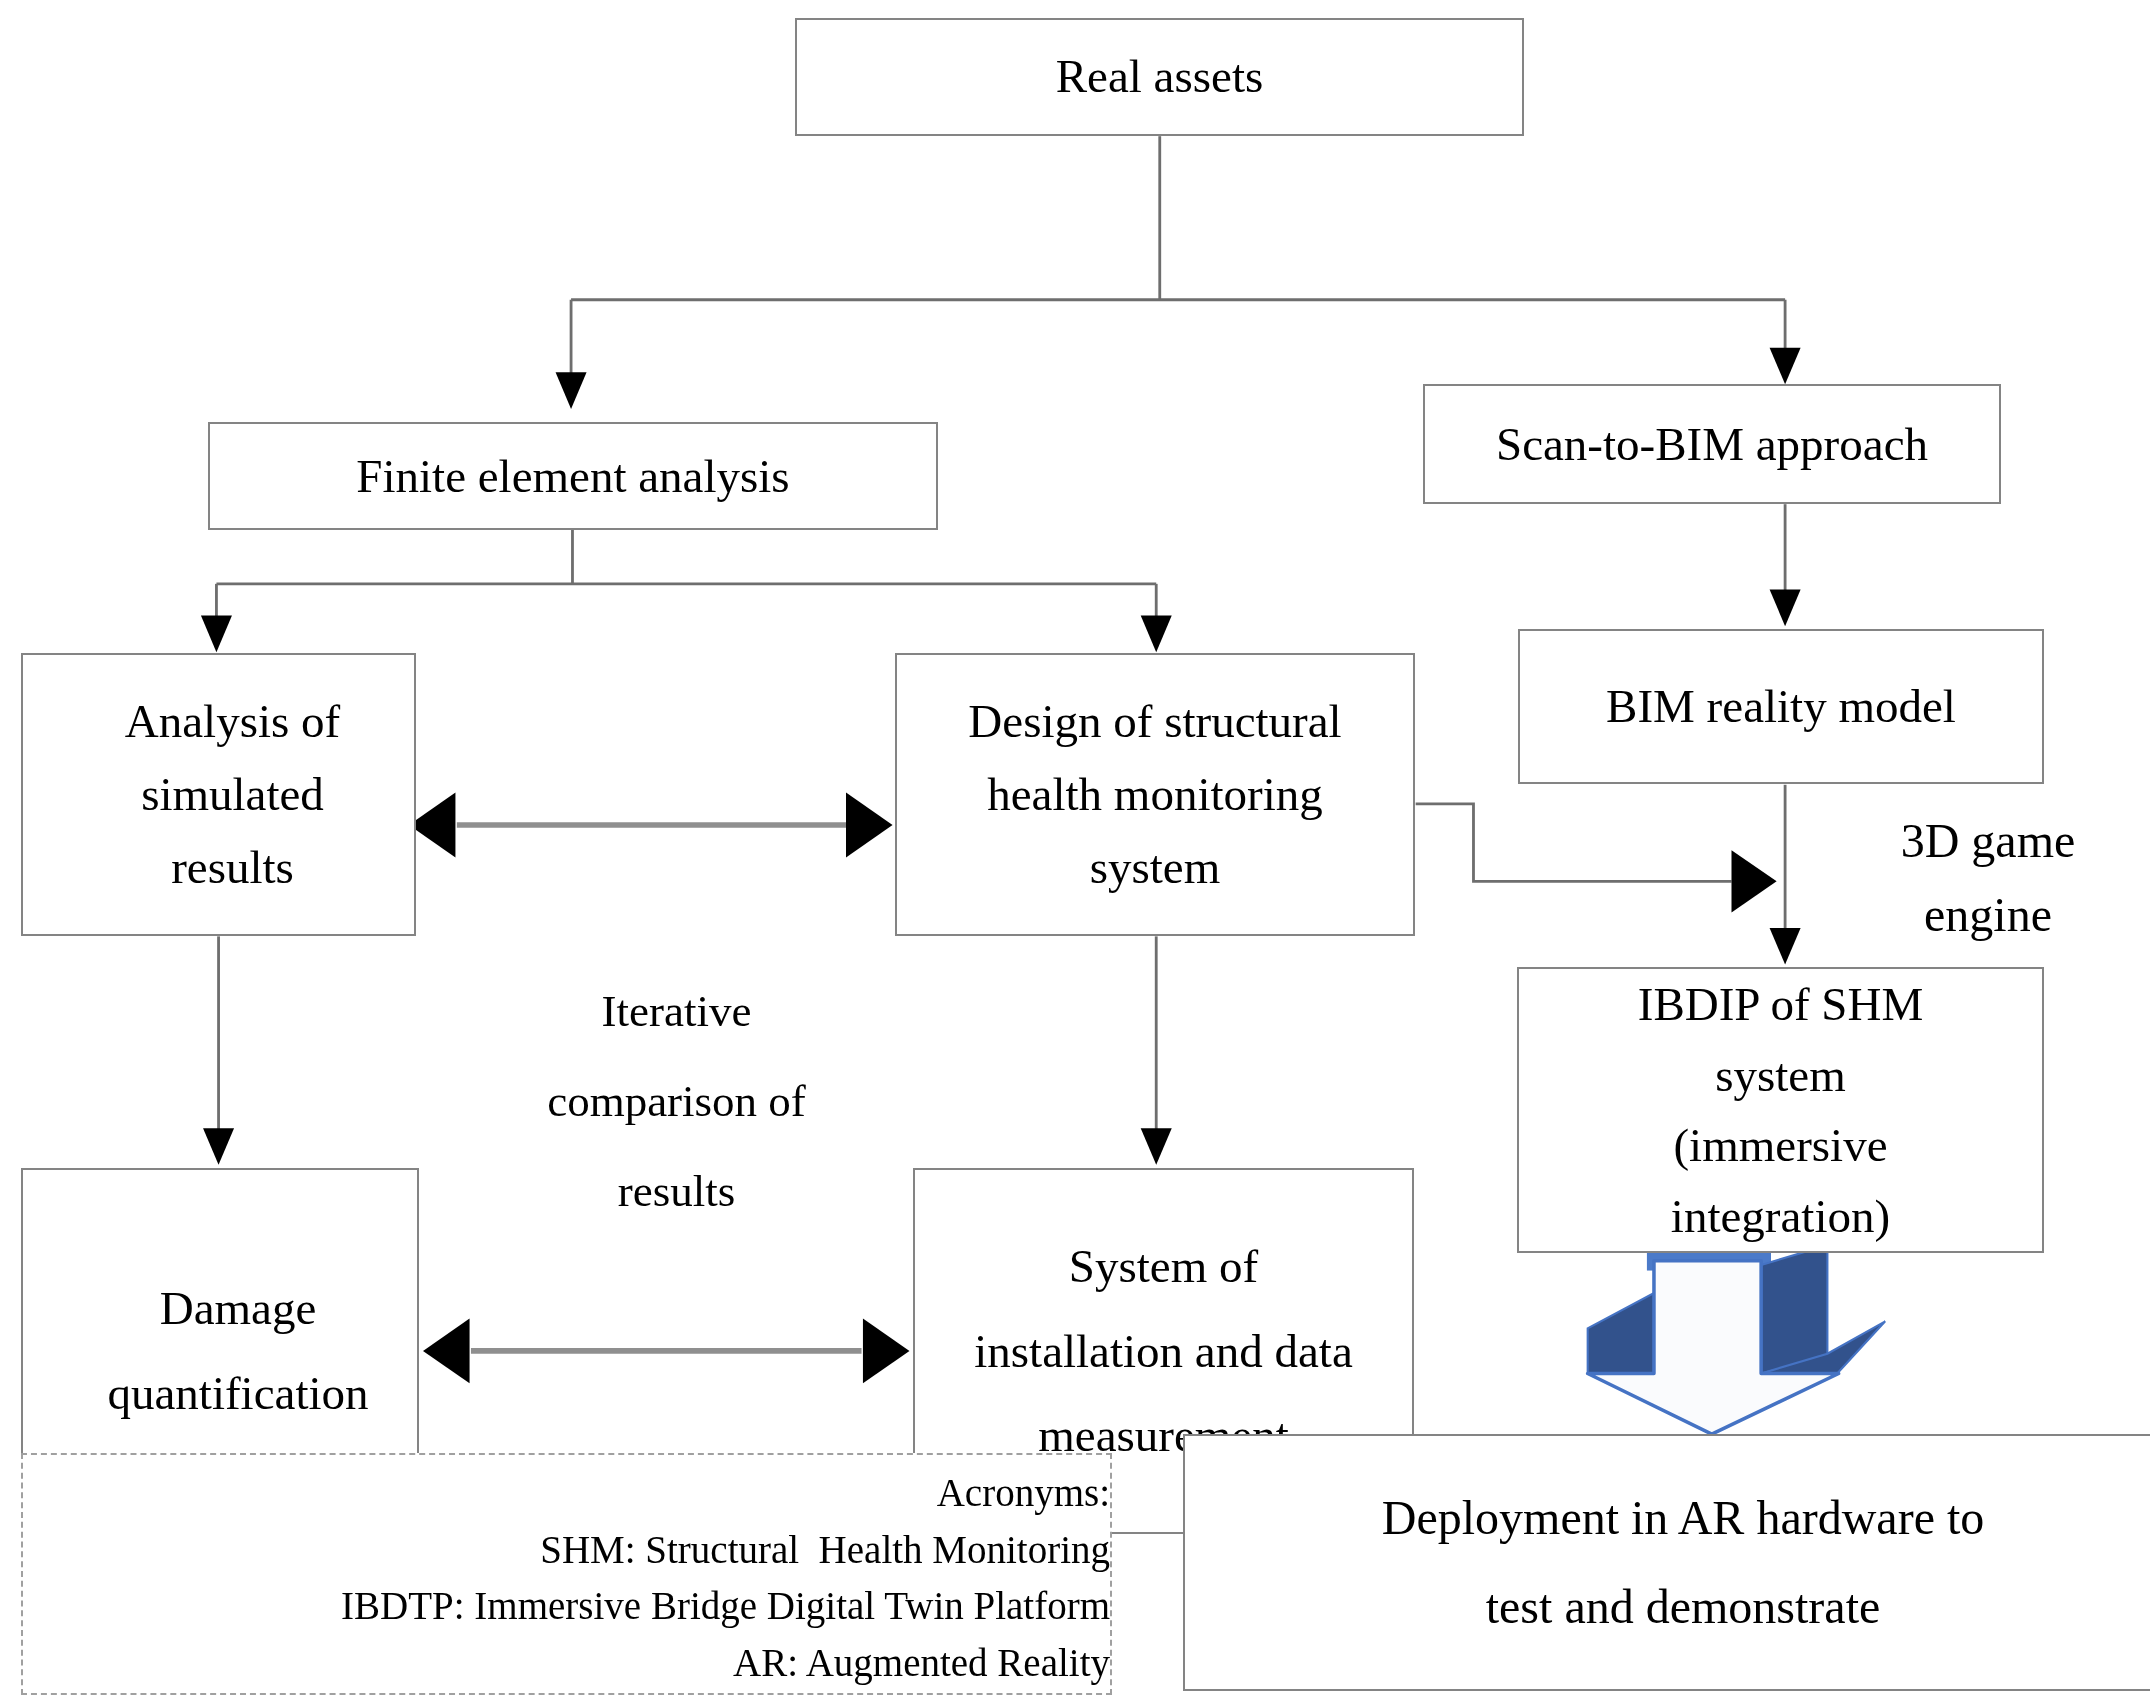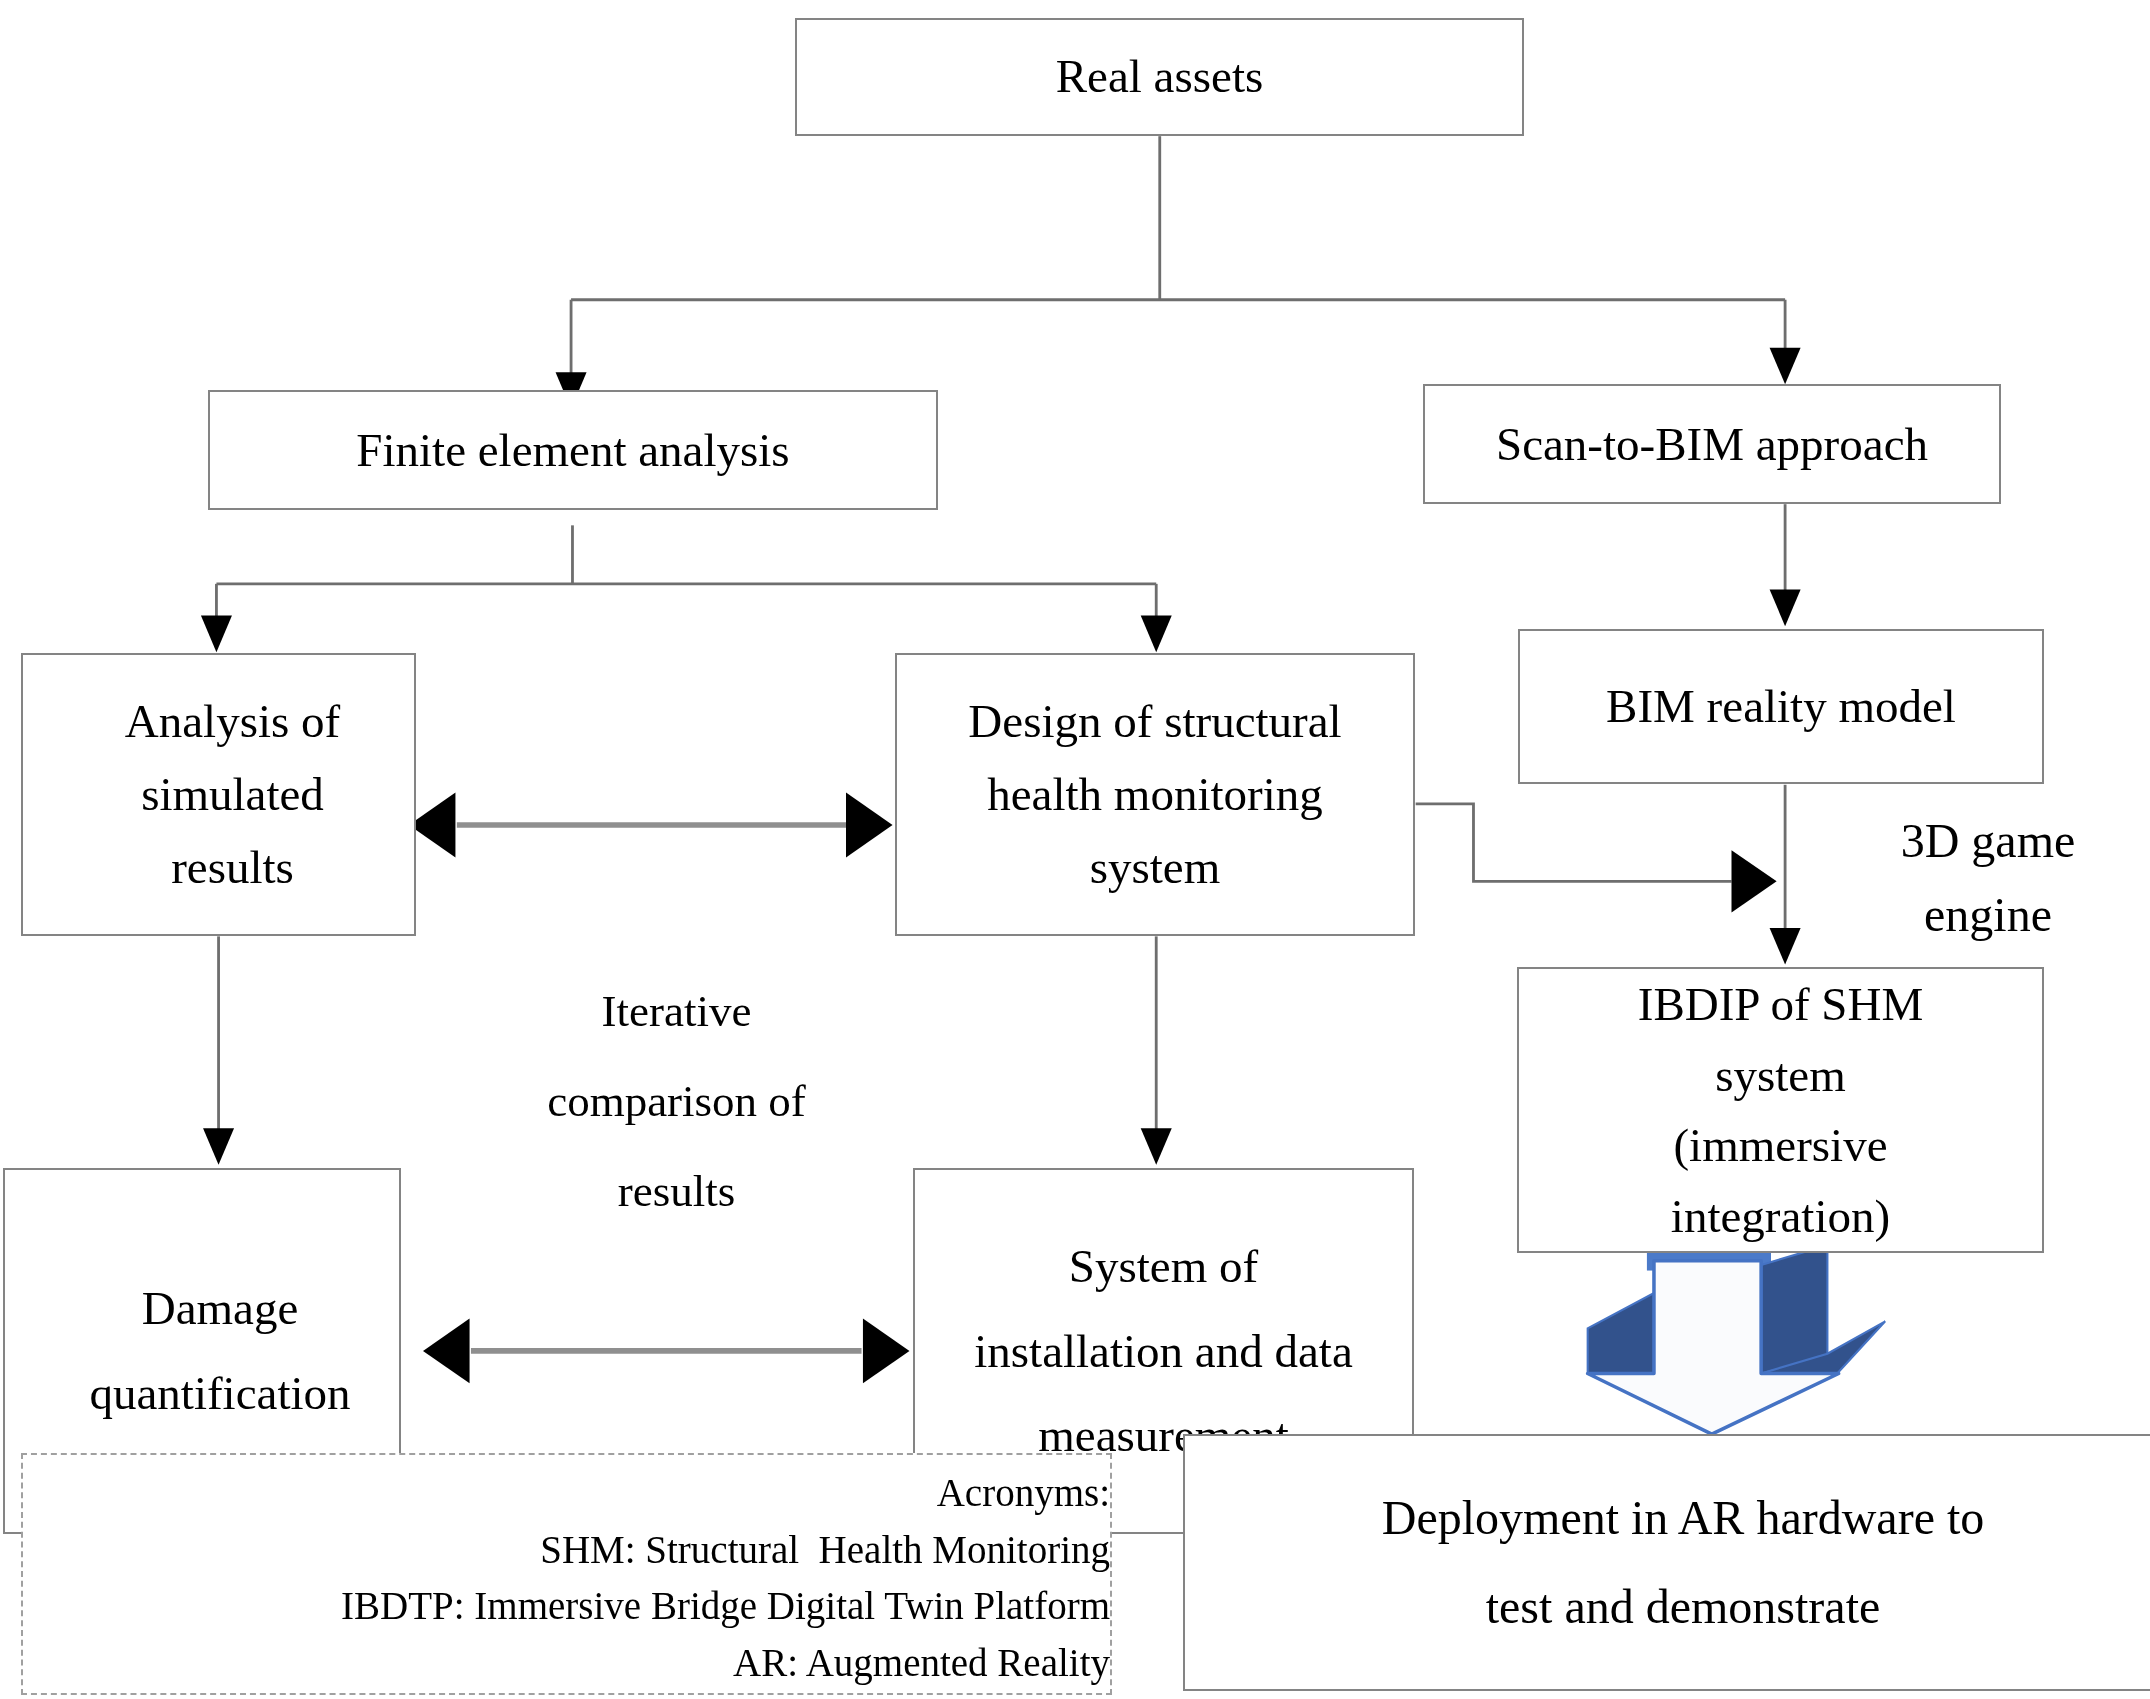--- a/index.html
+++ b/index.html
@@ -93,21 +93,21 @@
       <polygon points="2498,1948 2592,1920 2674,1874 2604,1950" stroke="#4573c4" stroke-width="3" fill="#32528c"></polygon>
       <polygon points="2252,1948 2252,1884 2346,1834 2346,1948" stroke="#4573c4" stroke-width="3" fill="#32528c"></polygon>
       <polygon points="2346,1788 2498,1788 2498,1948 2608,1948 2428,2034 2252,1948 2346,1948" stroke="#4573c4" stroke-width="5" stroke-linejoin="round" fill="#fafbfd"></polygon>
     </g>
   </svg>
 
   <div class="box" style="left:795px;top:17.6px;width:729px;height:118px;">
     <span class="lbl">Real assets</span>
   </div>
 
-  <div class="box" style="left:208px;top:390px;width:730px;height:120px;">
+  <div class="box" style="left:208px;top:422px;width:730px;height:108px;">
     <span class="lbl">Finite element analysis</span>
   </div>
 
   <div class="box" style="left:1423px;top:384px;width:578px;height:120px;">
     <span class="lbl">Scan-to-BIM approach</span>
   </div>
 
   <div class="box" style="left:21px;top:653px;width:395px;height:283px;padding-left:28px;">
     <span class="lbl">Analysis of
 simulated
@@ -124,21 +124,21 @@
     <span class="lbl">BIM reality model</span>
   </div>
 
   <div class="box" style="left:1517px;top:967px;width:527px;height:286px;line-height:1.5;">
     <span class="lbl">IBDIP of SHM
 system
 (immersive
 integration)</span>
   </div>
 
-  <div class="box" style="left:3px;top:1168px;width:398px;height:366px;line-height:1.8;padding-left:36px;">
+  <div class="box" style="left:21px;top:1168px;width:398px;height:366px;line-height:1.8;padding-left:36px;">
     <span class="lbl">Damage
 quantification</span>
   </div>
 
   <div class="box" style="left:913px;top:1168px;width:501px;height:366px;line-height:1.8;">
     <span class="lbl">System of
 installation and data
 measurement</span>
   </div>
 

